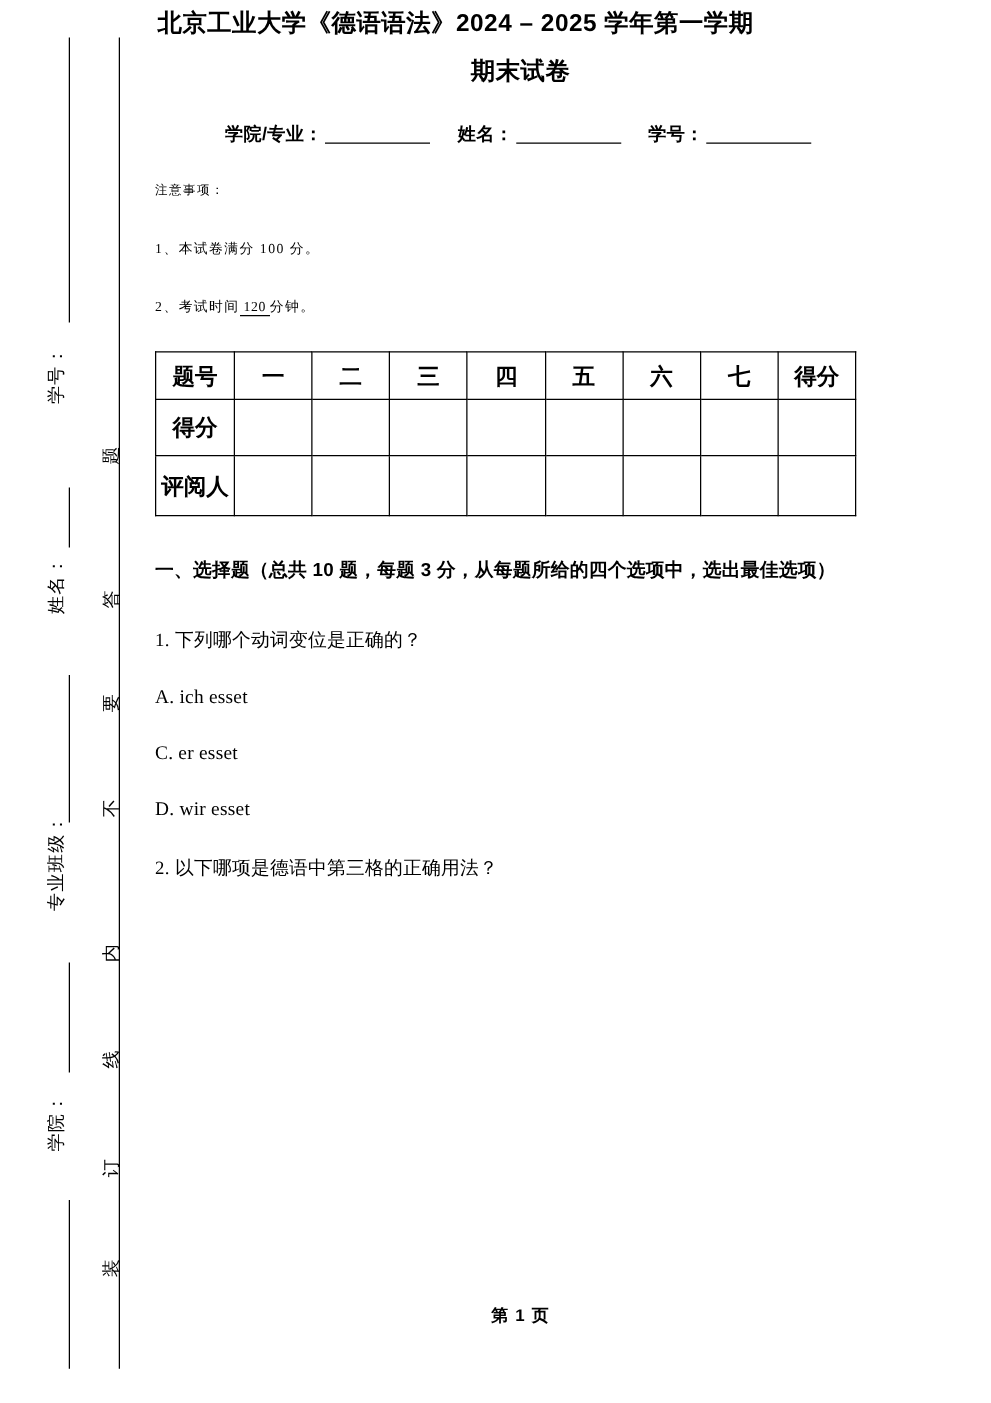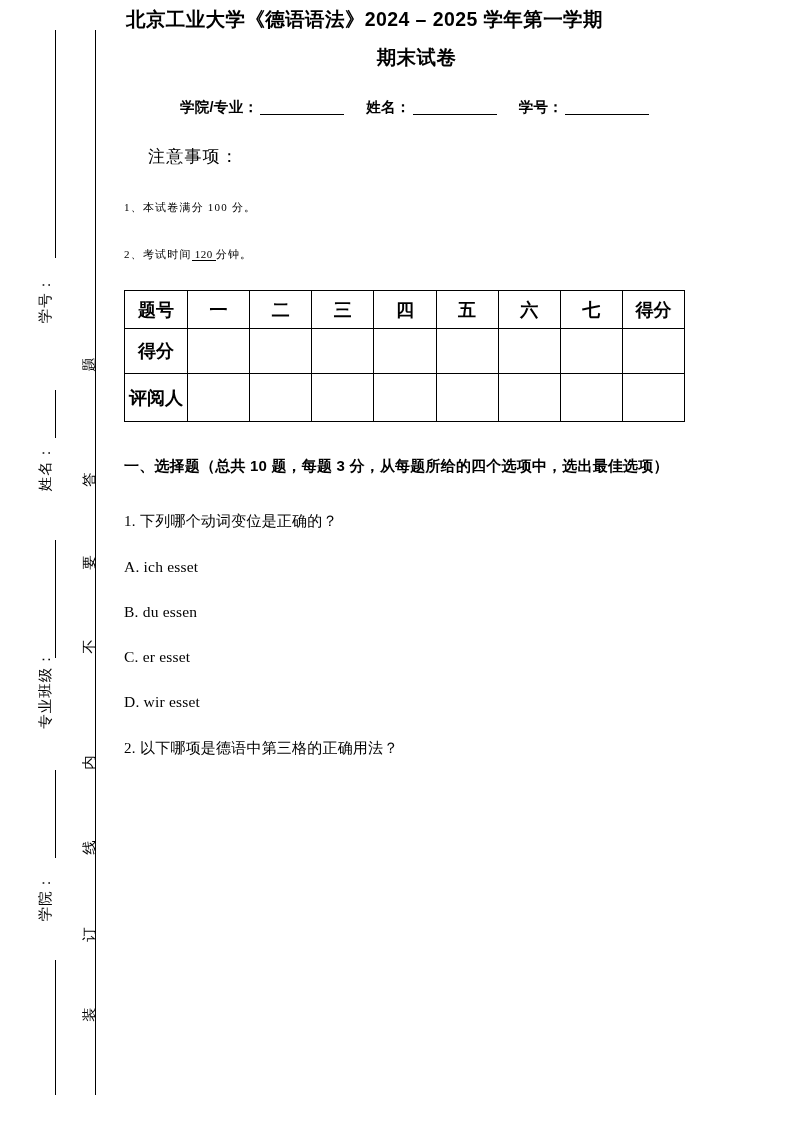--- a/index.html
+++ b/index.html
@@ -104,23 +104,22 @@
     display: inline-block;
     border-bottom: 1.4px solid #000;
     width: 84px;
     vertical-align: -3px;
     margin: 0 4px 0 2px;
   }
   .info-gap { display: inline-block; width: 18px; }
 
   .note-head {
     margin-top: 28px;
-    font-size: 17px;
+    font-size: 10px;
     letter-spacing: 1.2px;
-    margin-left: 24px;
   }
   .note-item {
     margin-top: 32px;
     font-size: 11px;
     letter-spacing: 1.2px;
   }
   .note-item .ul-val {
     border-bottom: 1.2px solid #000;
     padding: 0 3px;
     letter-spacing: 0.5px;
@@ -288,24 +287,26 @@
     </table>
 
     <div class="section-head">一、选择题（总共 10 题，每题 3 分，从每题所给的四个选项中，选出最佳选项）</div>
 
     <div class="question">
       <span class="qnum">1.</span>
       <span>下列哪个动词变位是正确的？</span>
     </div>
 
     <div class="option">A. ich esset</div>
-    <div class="option">B. du essen</div>
     <div class="option">C. er esset</div>
     <div class="option">D. wir esset</div>
 
     <div class="question">
       <span class="qnum">2.</span>
       <span>以下哪项是德语中第三格的正确用法？</span>
     </div>
 
+    <div class="footer">
+      <span>第 1 页</span>
+    </div>
 
   </div>
 </div>
 
 </body></html>

